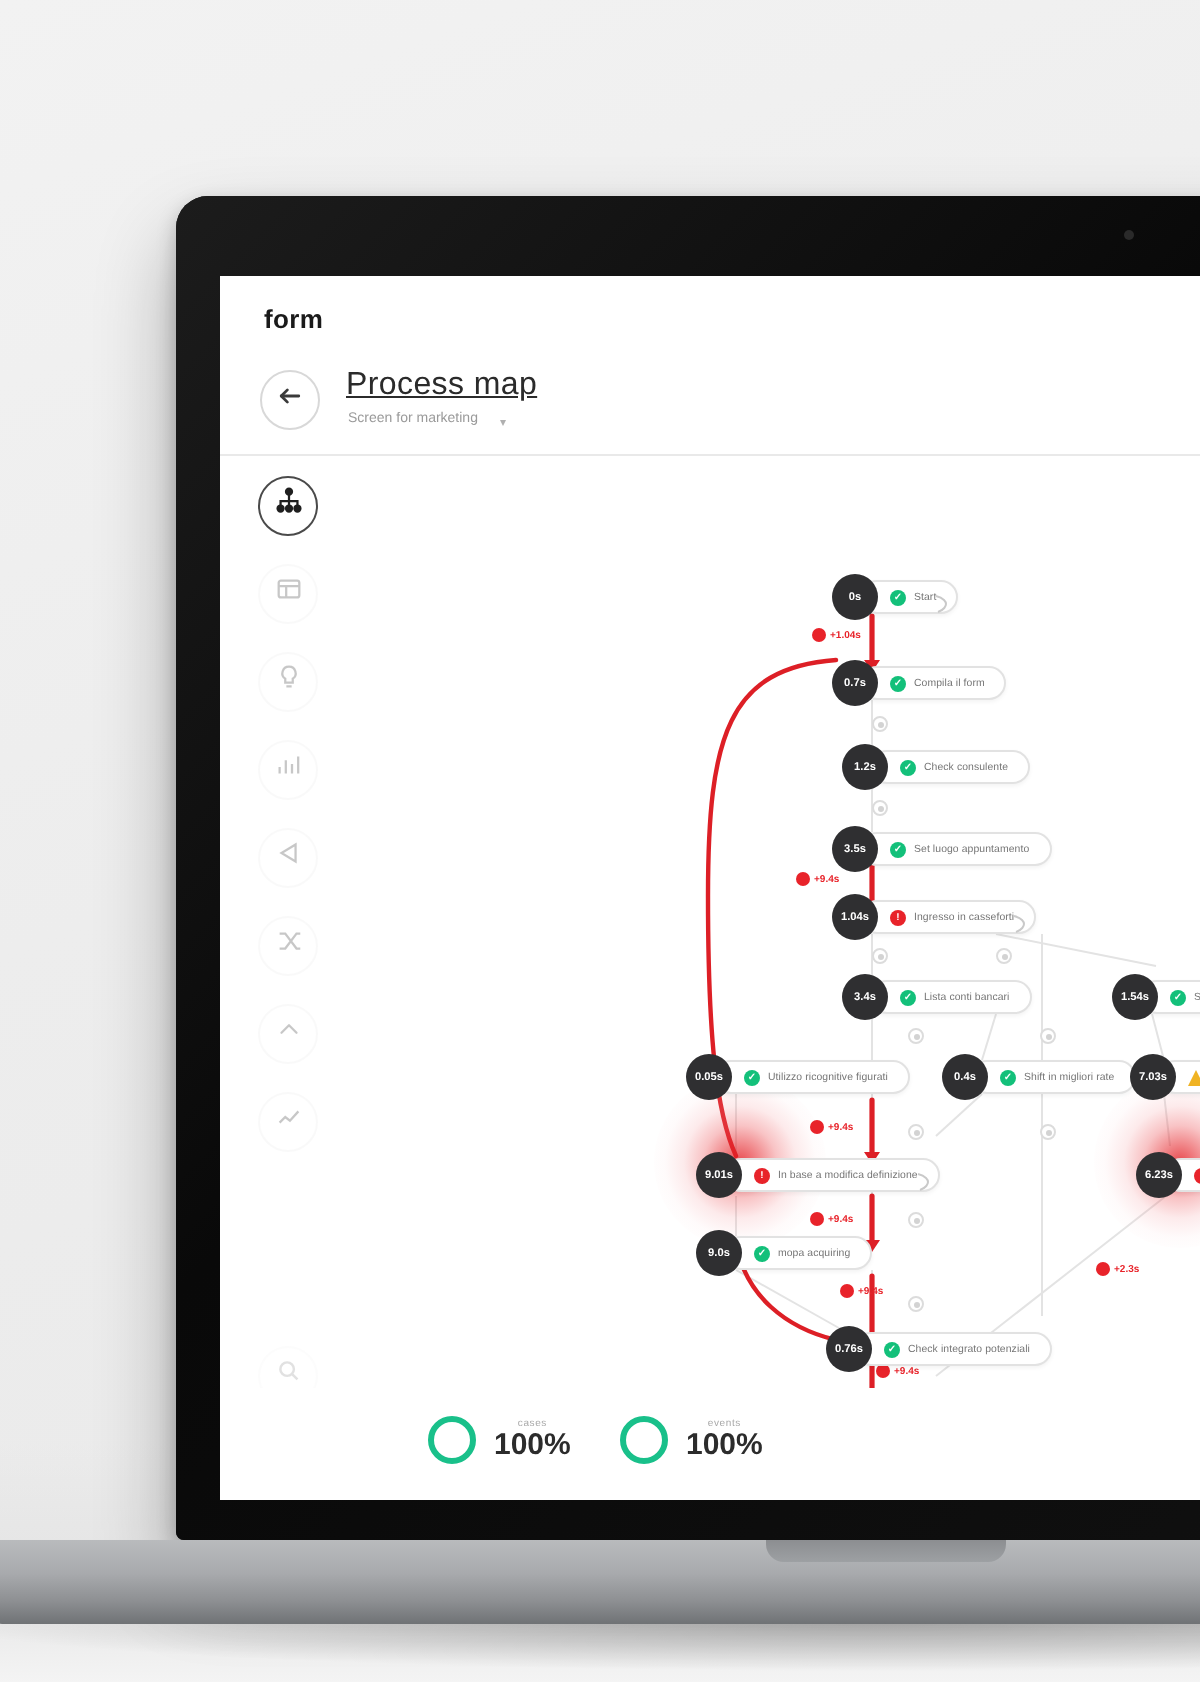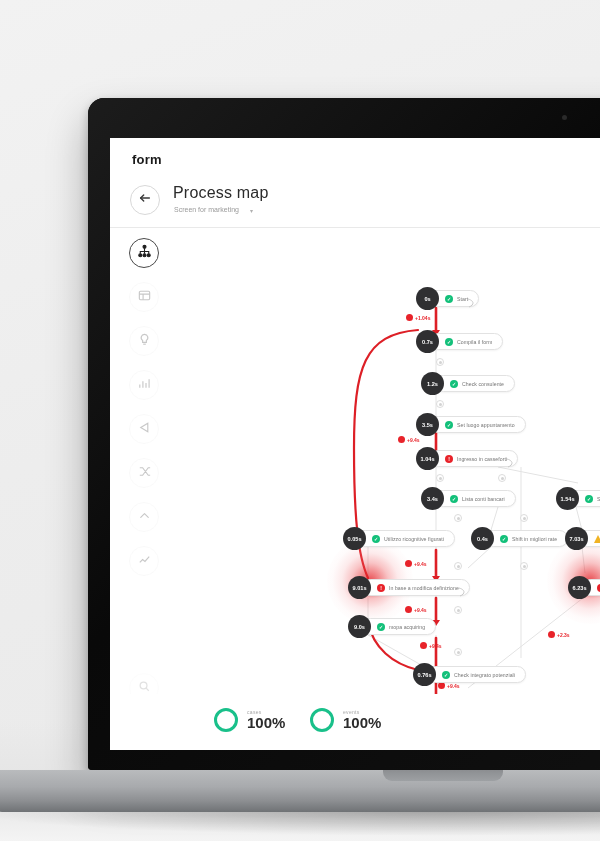--- a/index.html
+++ b/index.html
@@ -84,21 +84,21 @@
   .back-btn {
     position:absolute; left:20px; top:9px;
     width:30px; height:30px; border-radius:50%;
     border:1px solid #d8d8d8; background:#fff;
     display:flex; align-items:center; justify-content:center;
     cursor:pointer;
   }
   .back-btn svg { width:14px; height:14px; }
   .page-title {
     position:absolute; left:63px; top:8px;
-    font-size:16px; color:#2b2b2b; font-weight:400; letter-spacing:.2px;
+    font-size:16px; color:#2b2b2b; font-weight:400; letter-spacing:.2px;text-decoration:underline;
   }
   .page-sub {
     position:absolute; left:64px; top:30px;
     font-size:7px; color:#9a9a9a;
   }
   .page-sub-caret {
     position:absolute; left:140px; top:31px;
     font-size:6px; color:#b0b0b0; cursor:pointer;
   }
 
@@ -209,21 +209,21 @@
   .gw::after {
     content:""; width:3px; height:3px; border-radius:50%;
     background:#d3d3d3;
   }
 
   
   .footer {
     position:absolute; left:0; right:0; bottom:0; height:56px;
     background:#fff;
   }
-  .stat { position:absolute; display:flex; align-items:center; }
+  .stat { position:absolute; display:flex; align-items:center;text-align:center; }
   .ring {
     width:24px; height:24px; border-radius:50%;
     border:3px solid #19c08a;
     flex:none;
   }
   .stat-text { margin-left:9px; }
   .stat-label { font-size:5px; color:#a8a8a8; letter-spacing:.3px; }
   .stat-val { font-size:15px; color:#2c2c2c; font-weight:bold; line-height:1.05; }
 </style>
 </head>

